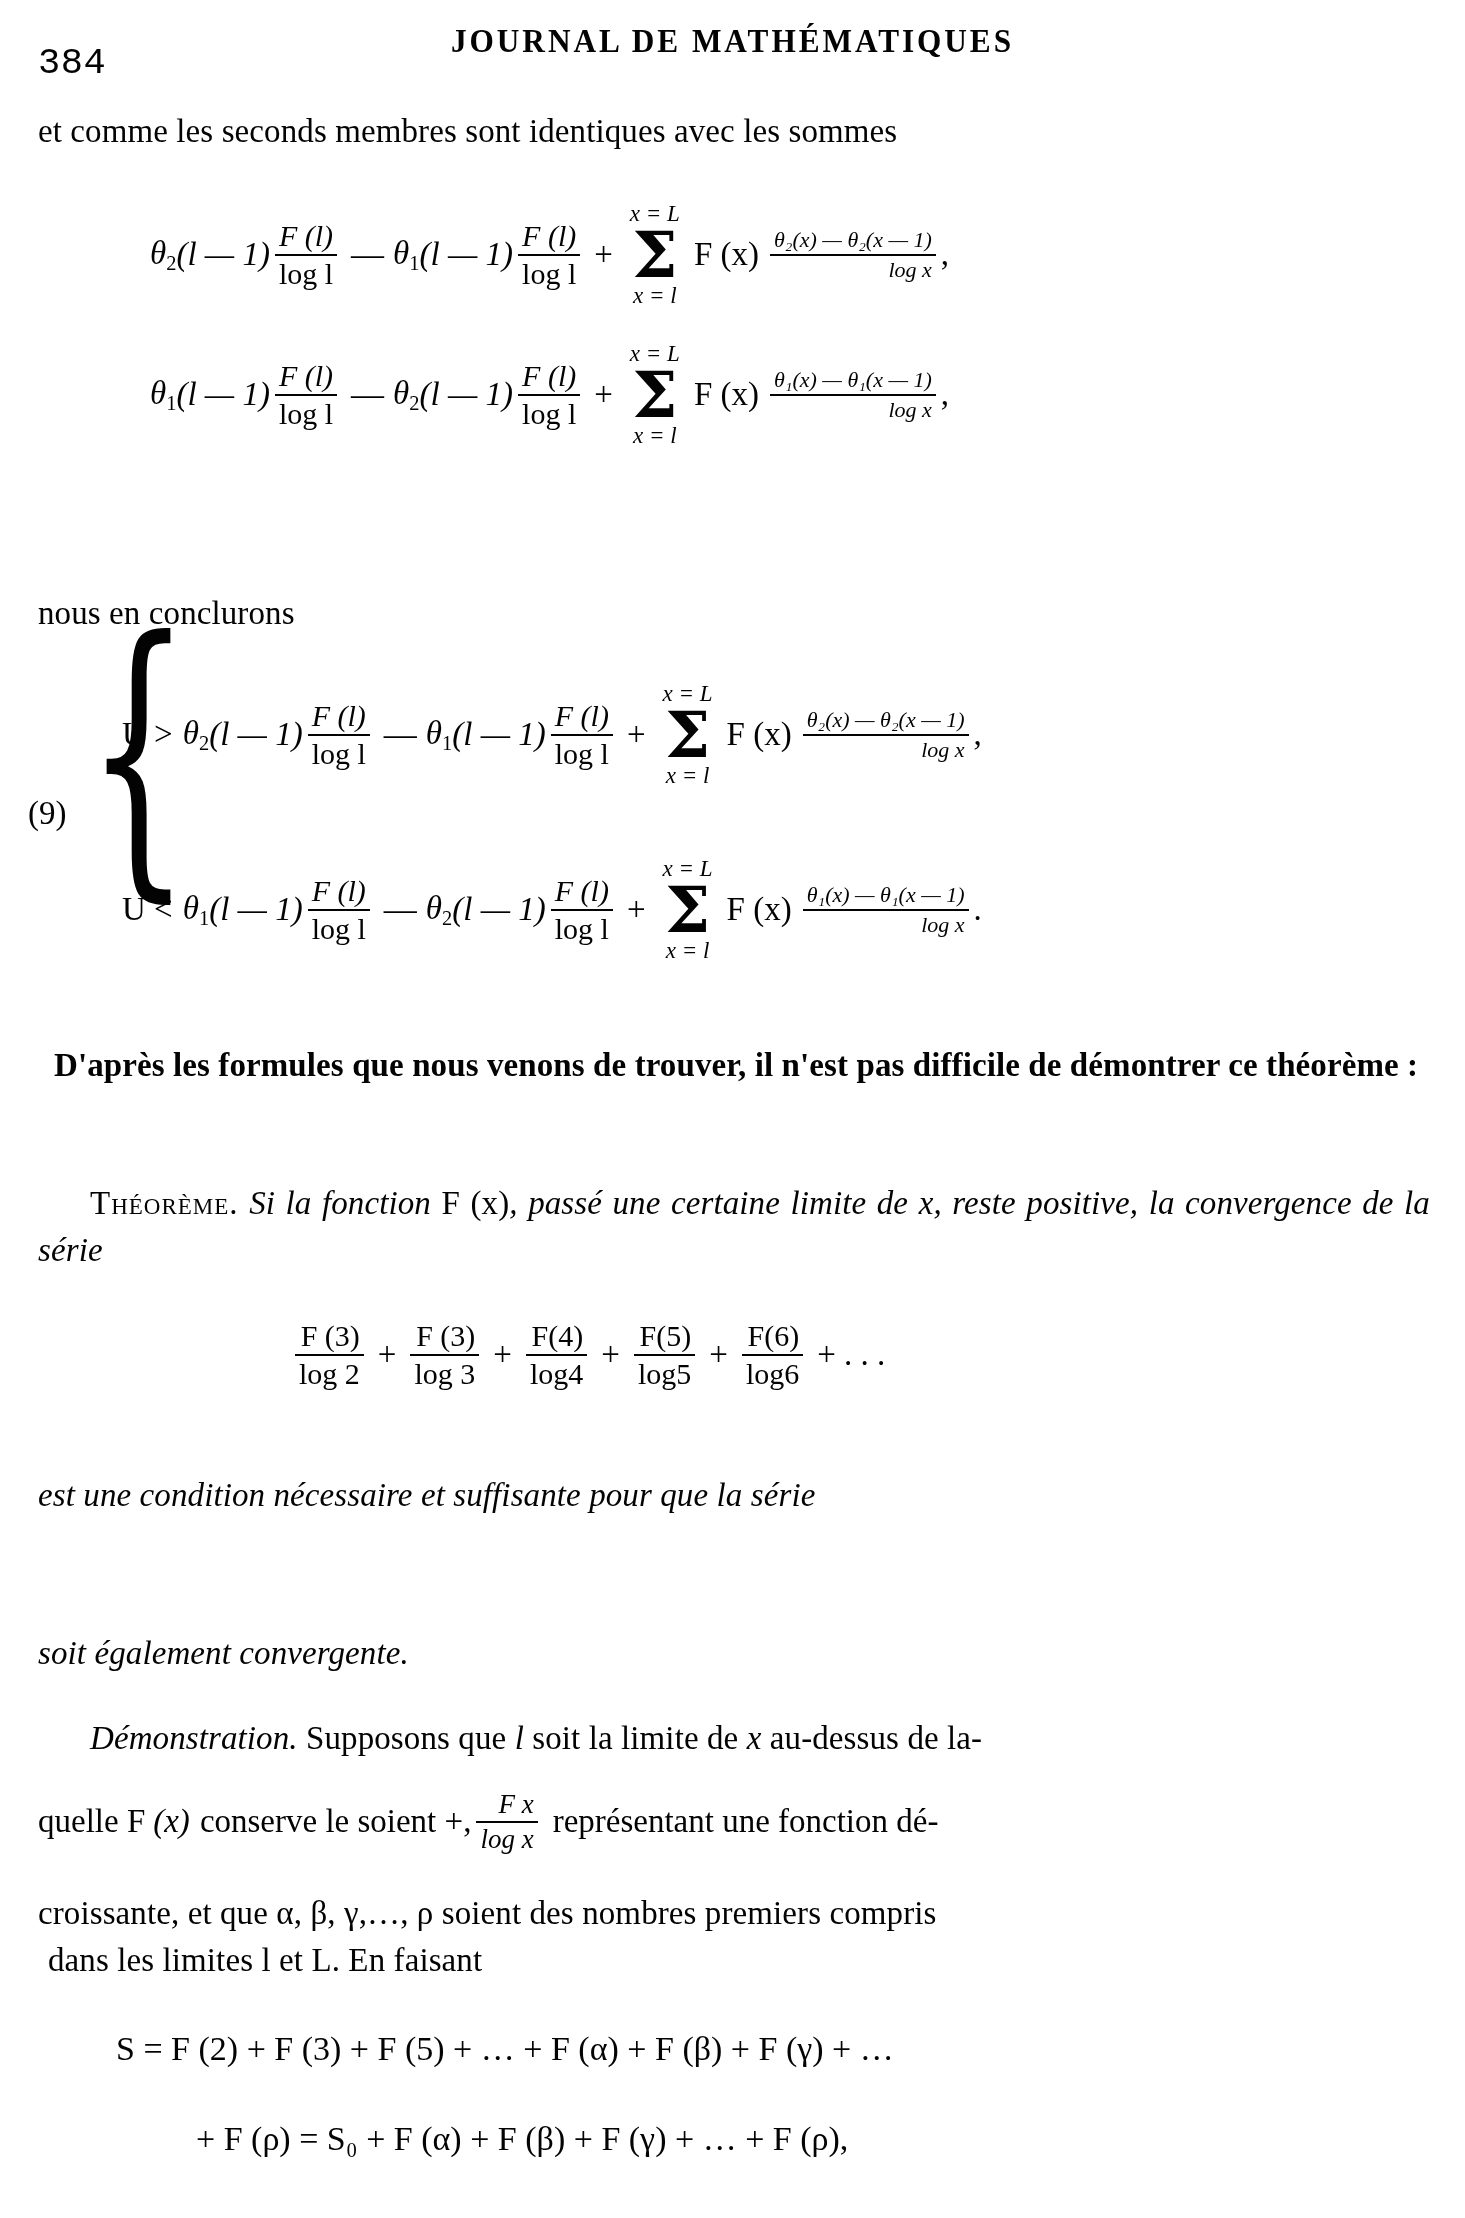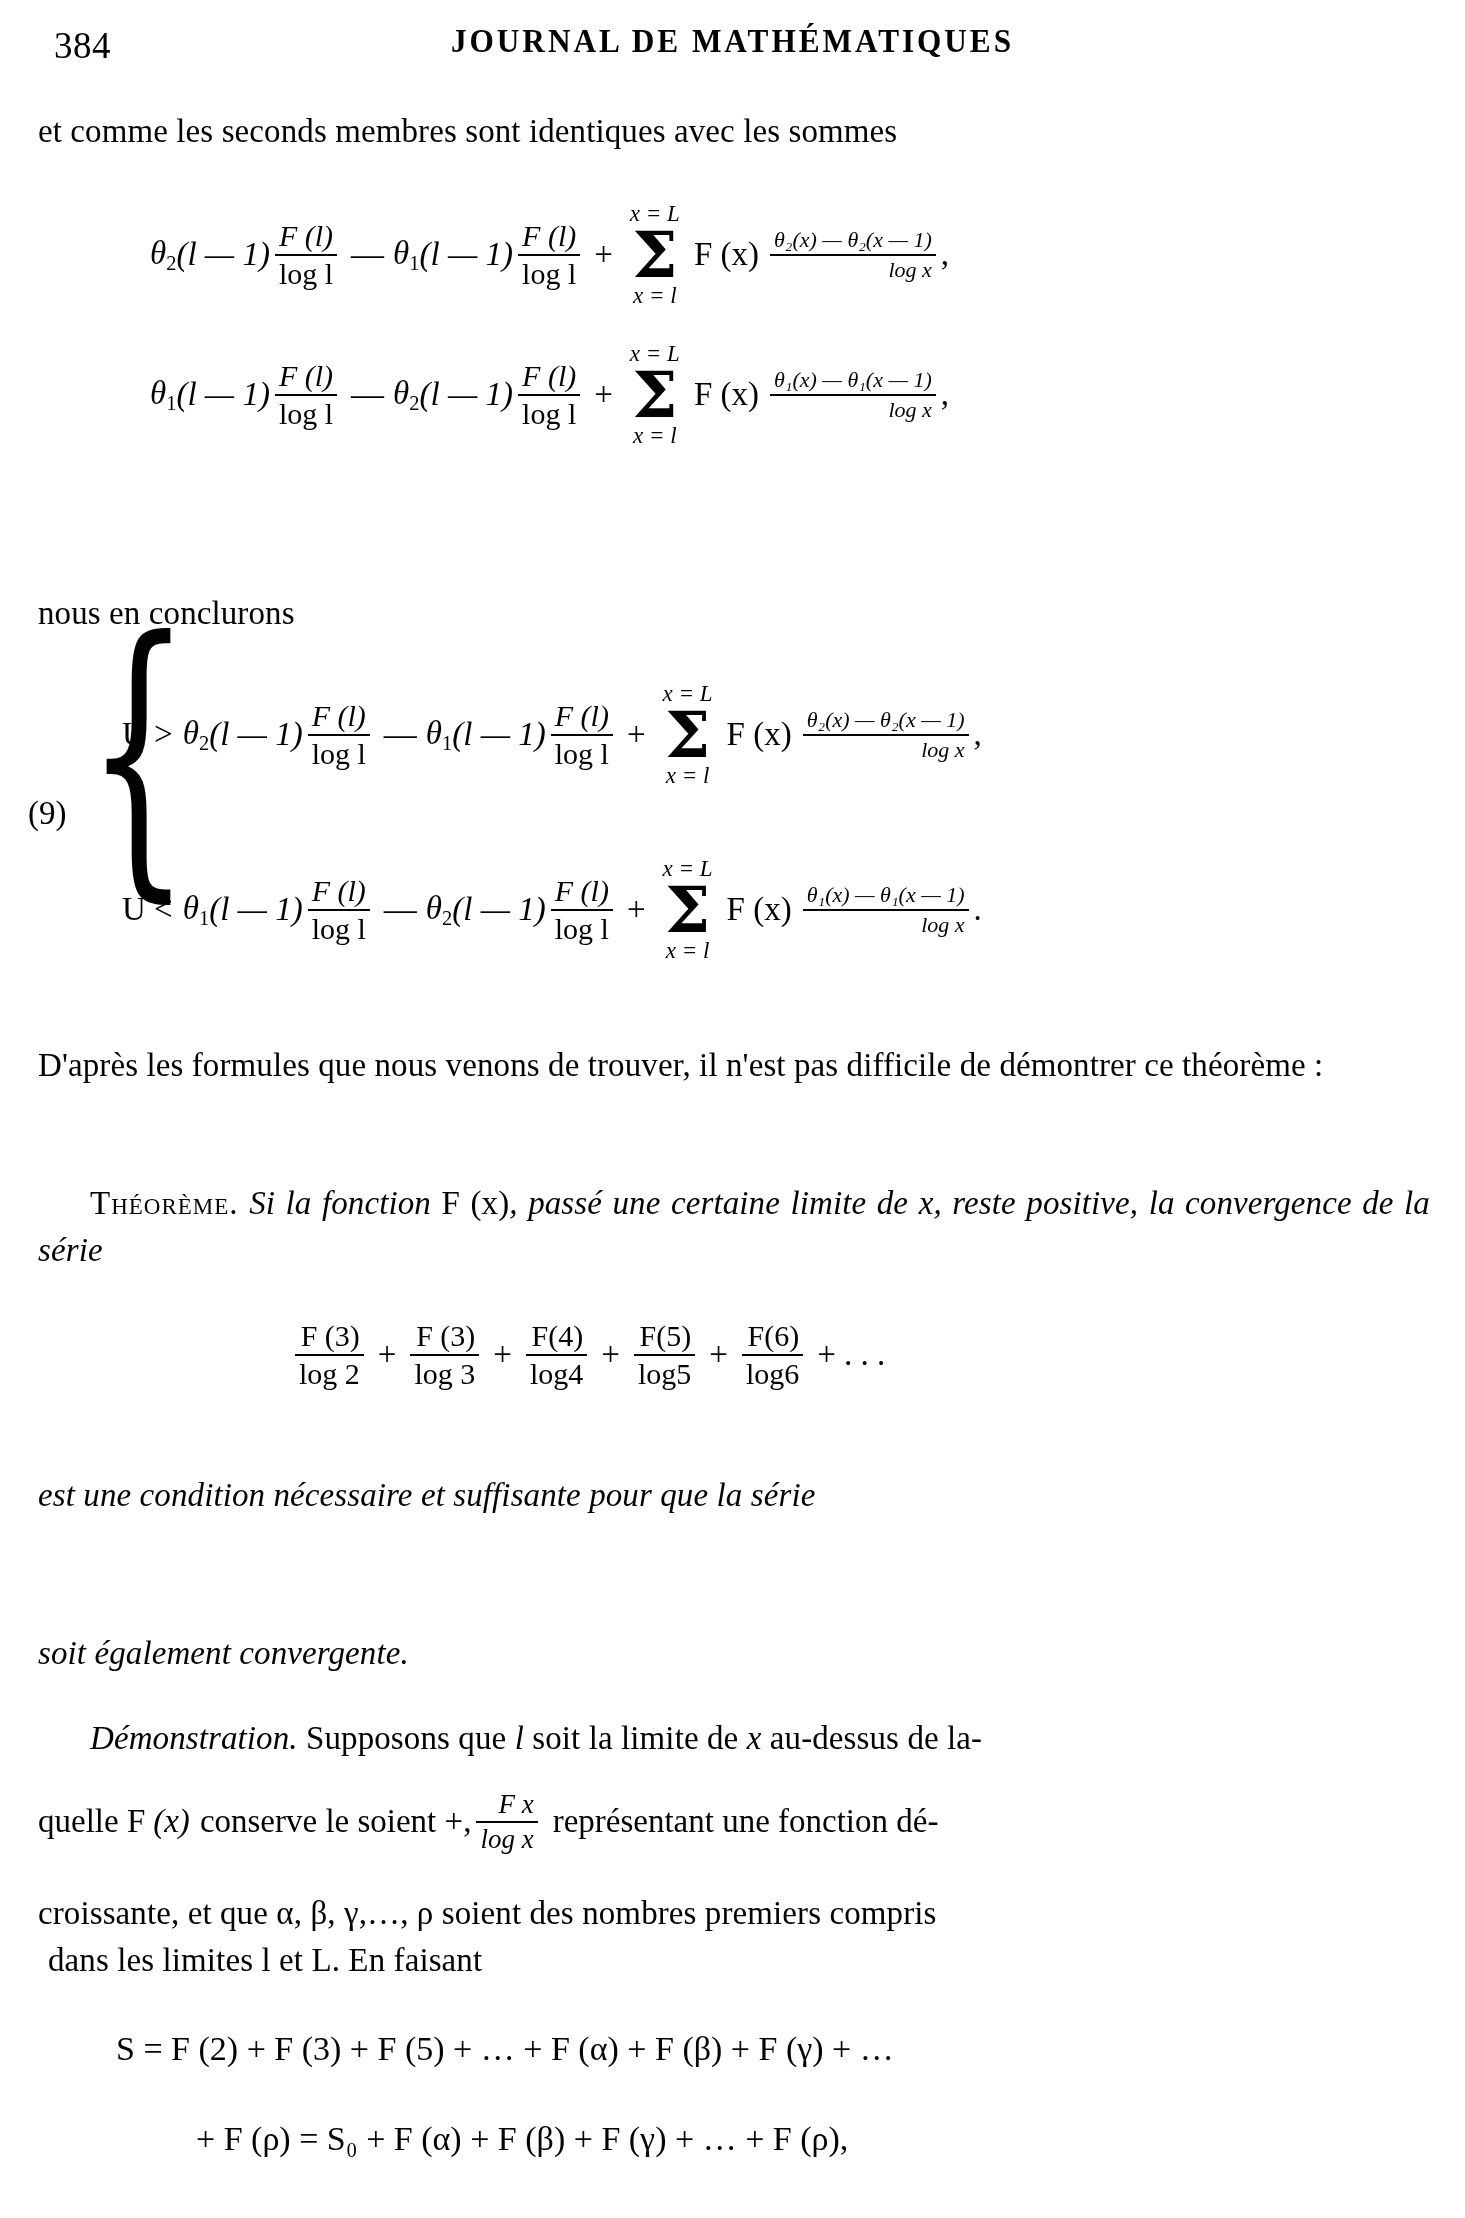--- a/index.html
+++ b/index.html
@@ -28,25 +28,24 @@
   .runhead {
     position: absolute;
     top: 18px;
     left: 0;
     width: 1465px;
     height: 56px;
   }
   .folio {
     position: absolute;
     left: 38px;
-    top: 6px;
+    top: 24px;
     font-size: 37px;
     letter-spacing: 0.5px;
-    font-family: Liberation Serif, serif;
-    margin-left: 16px;
+    font-family: Liberation Mono, monospace;
   }
   .journal-title {
     position: absolute;
     left: 0;
     top: 4px;
     width: 1465px;
     text-align: center;
     font-size: 34px;
     letter-spacing: 3.2px;
     font-weight: 700;
@@ -308,21 +307,21 @@
     </span>
     <span class="rom" style="padding:0 6px;"><span>F (x)</span></span>
     <span class="frac wide">
       <span class="num mathit">θ₁(x) — θ₁(x — 1)</span>
       <span class="bar"></span>
       <span class="den mathit">log x</span>
     </span>
     <span>.</span>
   </div>
 
-  <div class="para just" style="left:38px; top:1042px; width:1392px;">D'après les formules que nous venons de trouver, il n'est pas difficile de démontrer ce théorème :</div>
+  <div class="para just" style="left:54px; top:1042px; width:1392px;font-weight:bold;">D'après les formules que nous venons de trouver, il n'est pas difficile de démontrer ce théorème :</div>
 
   <div class="para just it" style="left:38px; top:1180px; width:1392px;">
     <span style="display:inline-block;width:52px;"></span><span class="sc">Théorème.</span>
     <span>Si la fonction</span>
     <span class="rom">F (x)</span><span>, passé une certaine limite de</span>
     <span class="mathit">x</span><span>,</span>
     <span>reste positive, la convergence de la série</span>
   </div>
 
   <div class="mrow" style="left:290px; top:1320px;">

